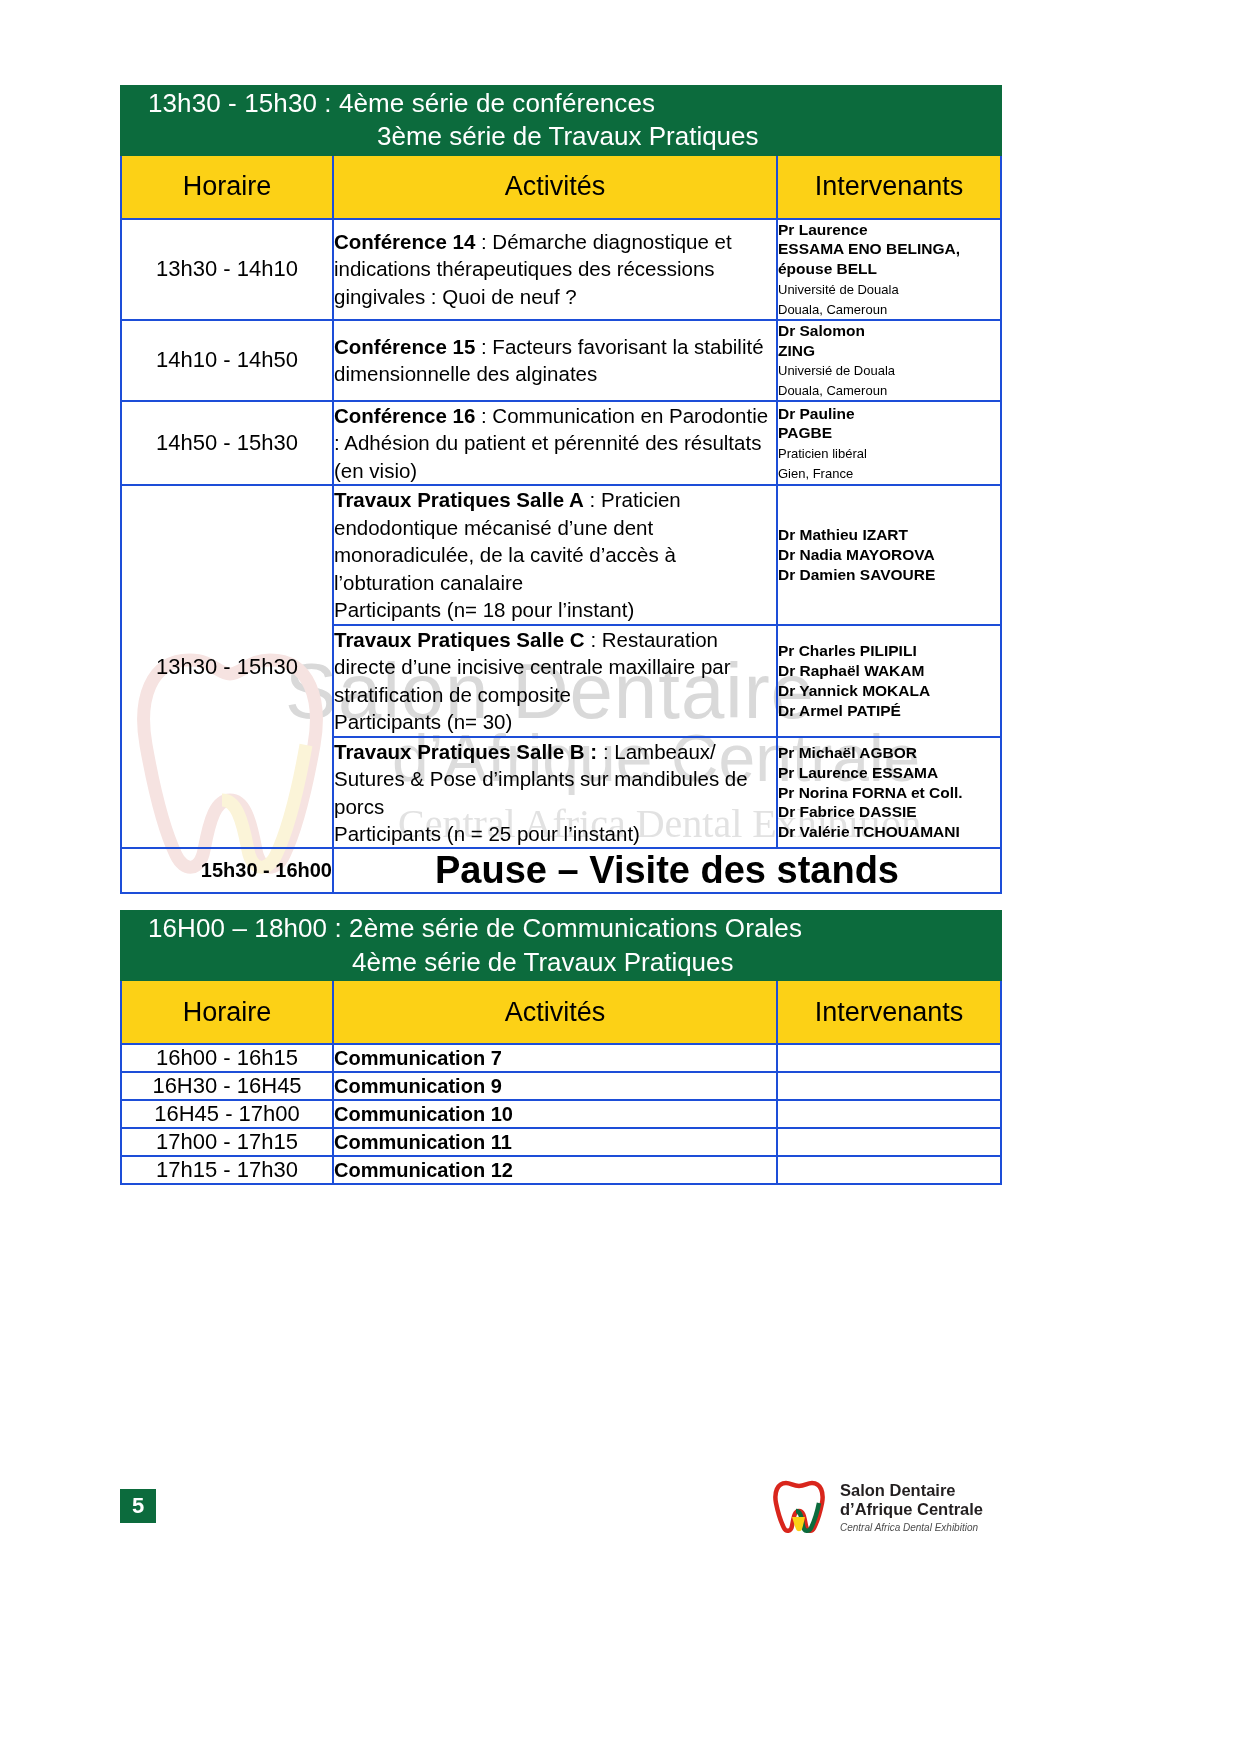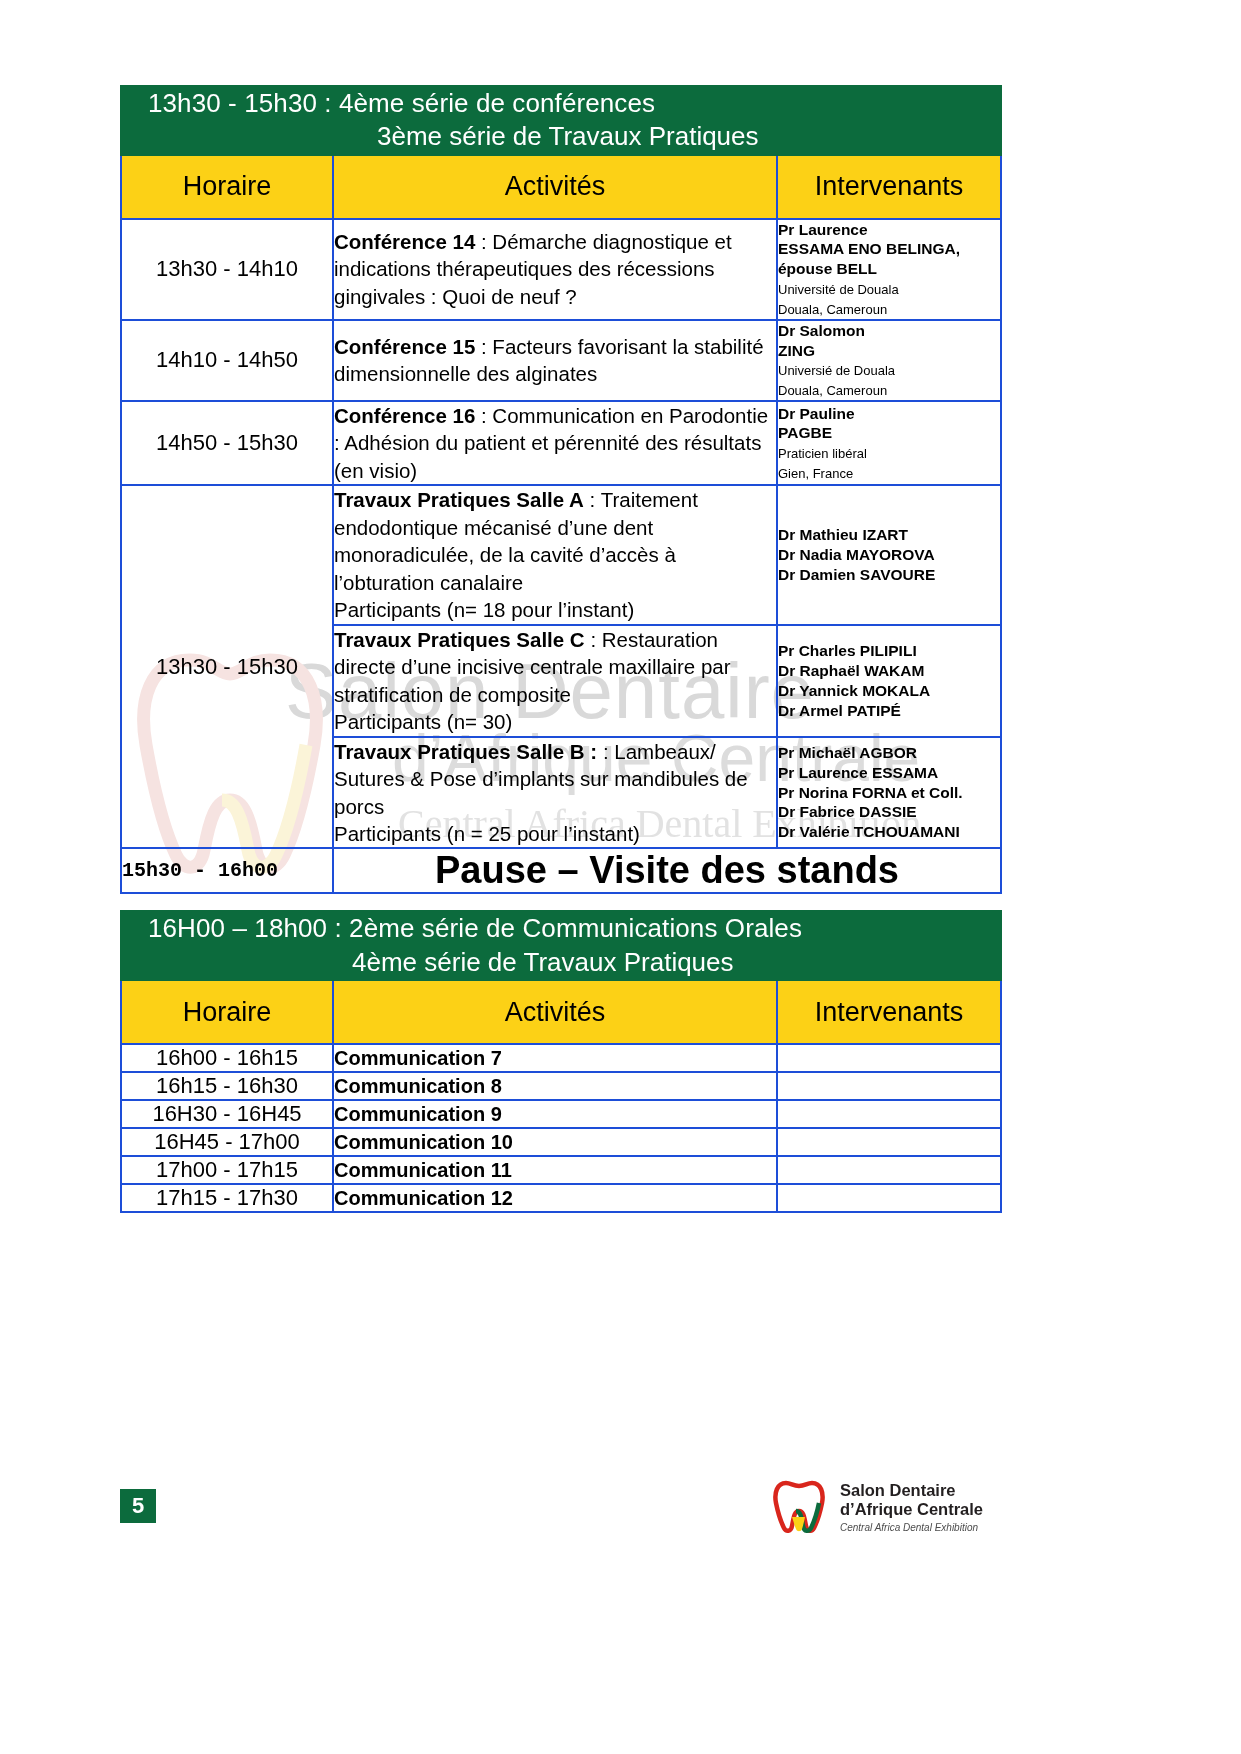--- a/index.html
+++ b/index.html
@@ -134,24 +134,23 @@
   }
   .c-int.mid { vertical-align: middle; }
   .c-int .aff {
     font-weight: normal;
     font-size: 13px;
     line-height: 1.22;
   }
   .c-int .names { display: block; }
 
   .c-pause-time {
-    text-align: left;
+    text-align: right;
     font-size: 20px;
     font-weight: bold;
-    font-family: Liberation Mono, monospace;
   }
   .c-pause-text {
     text-align: center;
     font-size: 38px;
     font-weight: bold;
     padding: 18px 0 22px 0;
   }
 
   .c-comm {
     font-size: 20px;
@@ -273,21 +272,21 @@
             <span class="names" style="white-space:pre-line">Dr Pauline
 PAGBE</span>
             <span class="aff" style="white-space:pre-line">Praticien libéral
 Gien, France</span>
           </td>
         </tr>
 
         <tr>
           <td class="c-time" rowspan="3">13h30 - 15h30</td>
           <td class="c-act">
-            <b>Travaux Pratiques Salle A</b><span> : Traitement endodontique mécanisé d’une dent monoradiculée, de la cavité d’accès à l’obturation canalaire</span><br><span>Participants (n= 18 pour l’instant)</span>
+            <b>Travaux Pratiques Salle A</b><span> : Praticien endodontique mécanisé d’une dent monoradiculée, de la cavité d’accès à l’obturation canalaire</span><br><span>Participants (n= 18 pour l’instant)</span>
           </td>
           <td class="c-int mid">
             <span class="names" style="white-space:pre-line">Dr Mathieu IZART
 Dr Nadia MAYOROVA
 Dr Damien SAVOURE</span>
           </td>
         </tr>
         <tr>
           <td class="c-act">
             <b>Travaux Pratiques Salle C</b><span> :  Restauration directe d’une incisive centrale maxillaire par stratification de composite</span><br><span>Participants (n= 30)</span>
@@ -334,25 +333,20 @@
         </tr>
         <tr class="yhead">
           <td>Horaire</td>
           <td>Activités</td>
           <td>Intervenants</td>
         </tr>
 
         <tr>
           <td class="c-comm-time">16h00 - 16h15</td>
           <td class="c-comm">Communication 7</td>
-          <td class="c-empty"></td>
-        </tr>
-        <tr>
-          <td class="c-comm-time">16h15 - 16h30</td>
-          <td class="c-comm">Communication 8</td>
           <td class="c-empty"></td>
         </tr>
         <tr>
           <td class="c-comm-time">16H30 - 16H45</td>
           <td class="c-comm">Communication 9</td>
           <td class="c-empty"></td>
         </tr>
         <tr>
           <td class="c-comm-time">16H45 - 17h00</td>
           <td class="c-comm">Communication 10</td>

